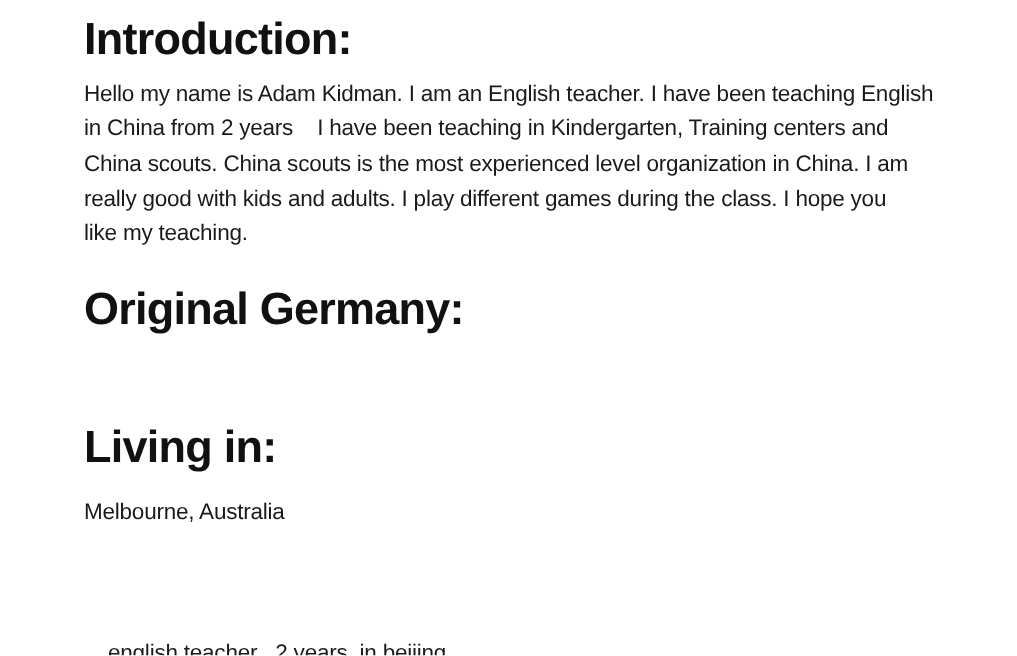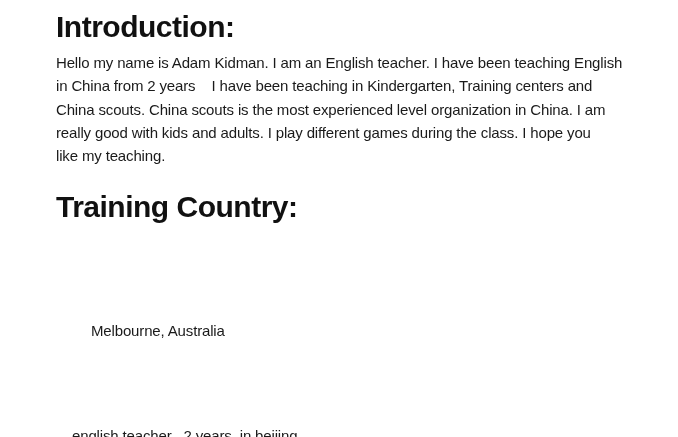--- a/index.html
+++ b/index.html
@@ -36,35 +36,36 @@
     line-height: 23.3px;
     letter-spacing: -0.15px;
     white-space: pre-wrap;
     color: #1a1a1a;
   }
   .h-intro   { top: 8px; }
   .b-intro   { top: 51px; }
   .h-country { top: 188px; }
   .b-country { top: 230px; }
   .h-living  { top: 280px; }
-  .b-living  { top: 319px; margin-left: 35px; }
+  .b-living  { top: 330px; }
   .h-exp     { top: 367px; }
   .b-exp     { top: 424px; margin-left: 16px; }
 </style>
 </head>
 <body>
 
 <div class="slide">
 
   <h1 class="heading h-intro">Introduction:</h1>
   <div class="body-text b-intro">Hello my name is Adam Kidman. I am an English teacher. I have been teaching English
 in China from 2 years    I have been teaching in Kindergarten, Training centers and
 China scouts. China scouts is the most experienced level organization in China. I am
 really good with kids and adults. I play different games during the class. I hope you
 like my teaching.</div>
 
-  <h1 class="heading h-country">Training Country:</h1>
+  <h1 class="heading h-country">Original Germany:</h1>
 
+  <h1 class="heading h-living">Living in:</h1>
   <div class="body-text b-living">Melbourne, Australia</div>
 
   <div class="body-text b-exp">english teacher   2 years  in beijing</div>
 
 </div>
 
 </body></html>

